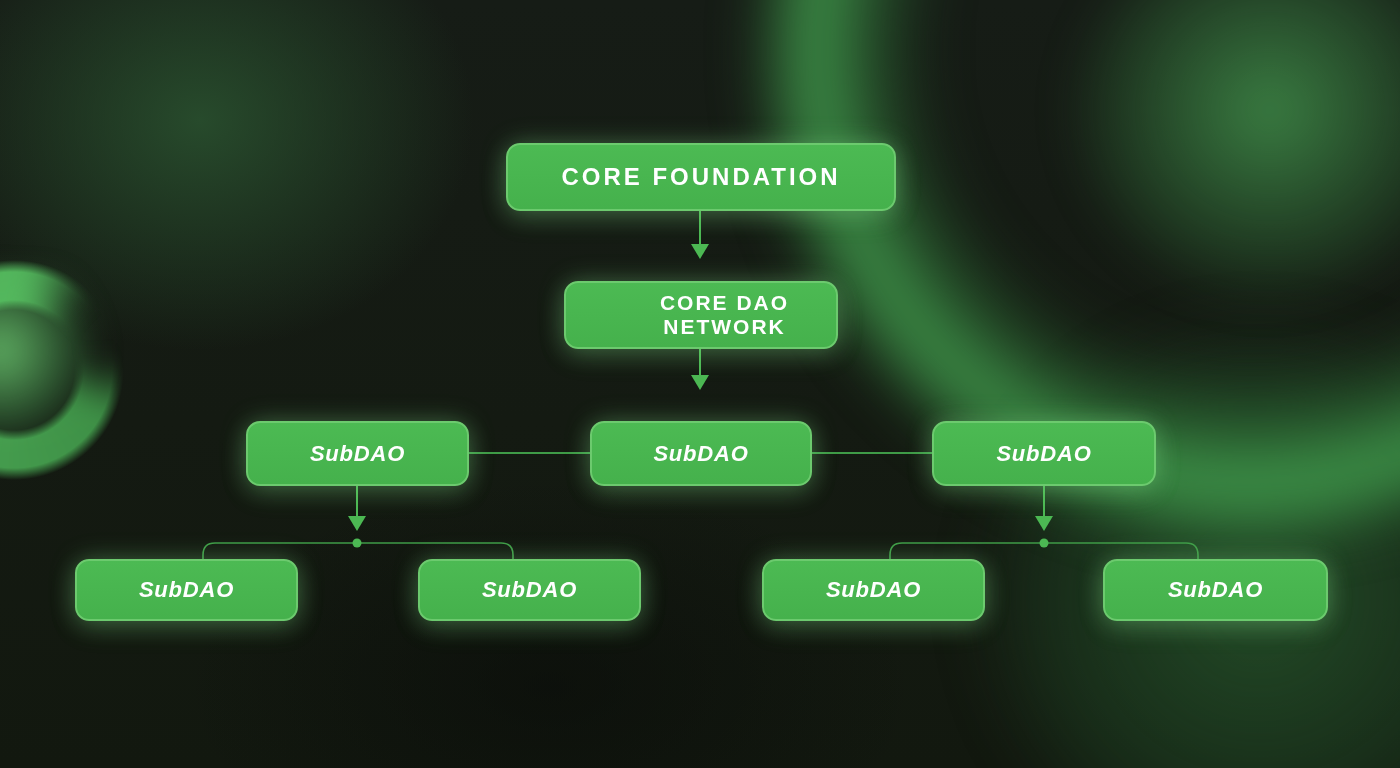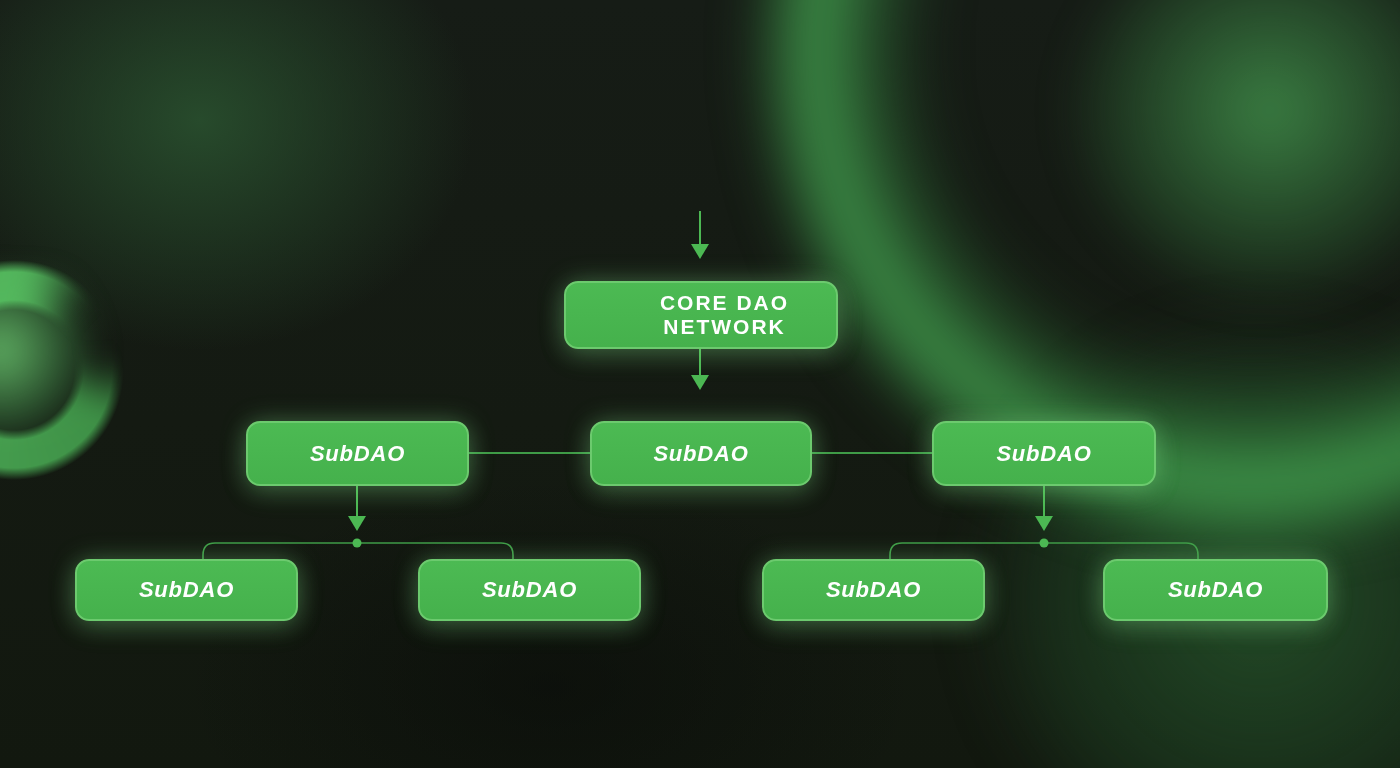--- a/index.html
+++ b/index.html
@@ -107,20 +107,23 @@
     <polygon class="c-arrowhead" points="348,516 366,516 357,531"></polygon>
     <path class="c-bracket" d="M 203,561 L 203,555 Q 203,543 215,543 L 501,543 Q 513,543 513,555 L 513,561"></path>
     <circle class="c-dot" cx="357" cy="543" r="4.5"></circle>
 
     <line class="c-shaft" x1="1044" y1="486" x2="1044" y2="518"></line>
     <polygon class="c-arrowhead" points="1035,516 1053,516 1044,531"></polygon>
     <path class="c-bracket" d="M 890,561 L 890,555 Q 890,543 902,543 L 1186,543 Q 1198,543 1198,555 L 1198,561"></path>
     <circle class="c-dot" cx="1044" cy="543" r="4.5"></circle>
   </svg>
 
+  <div class="node node-title" style="left:506px;top:143px;width:390px;height:68px;">
+    <span>CORE FOUNDATION</span>
+  </div>
 
   <div class="node node-sub" style="left:564px;top:281px;width:274px;height:68px;">
     <span>CORE DAO NETWORK</span>
   </div>
 
   <div class="node node-leaf" style="left:246px;top:421px;width:223px;height:65px;">
     <span>SubDAO</span>
   </div>
   <div class="node node-leaf" style="left:590px;top:421px;width:222px;height:65px;">
     <span>SubDAO</span>

